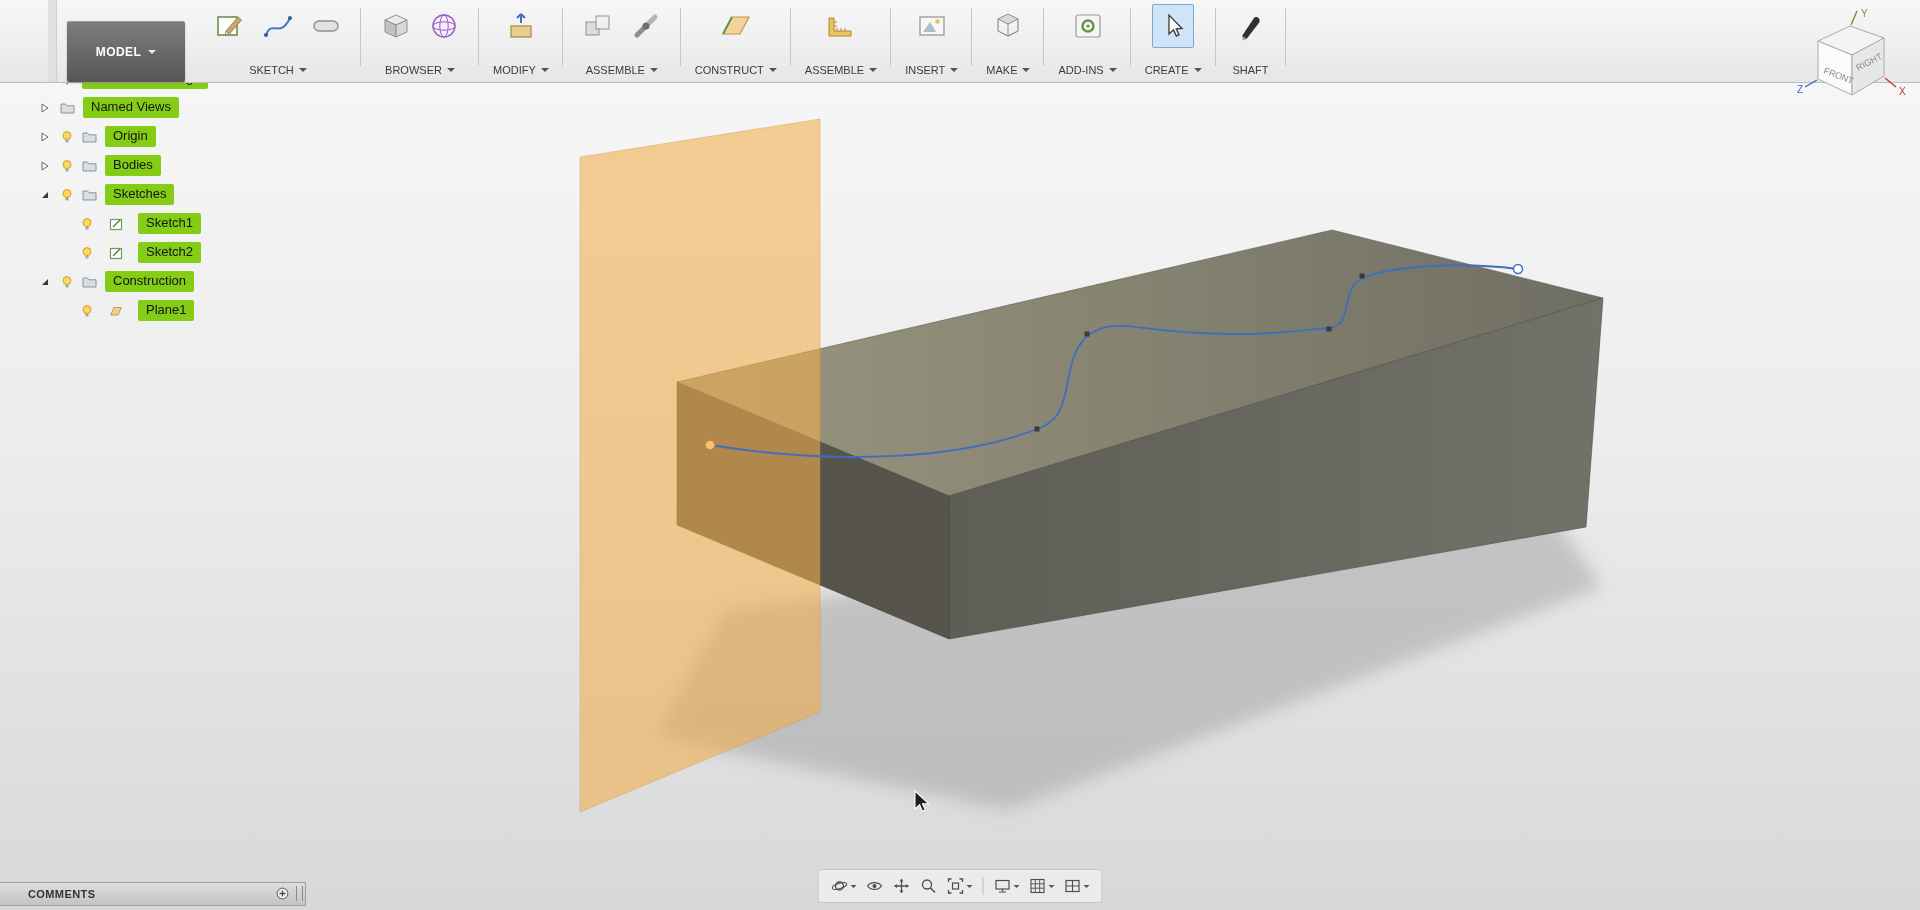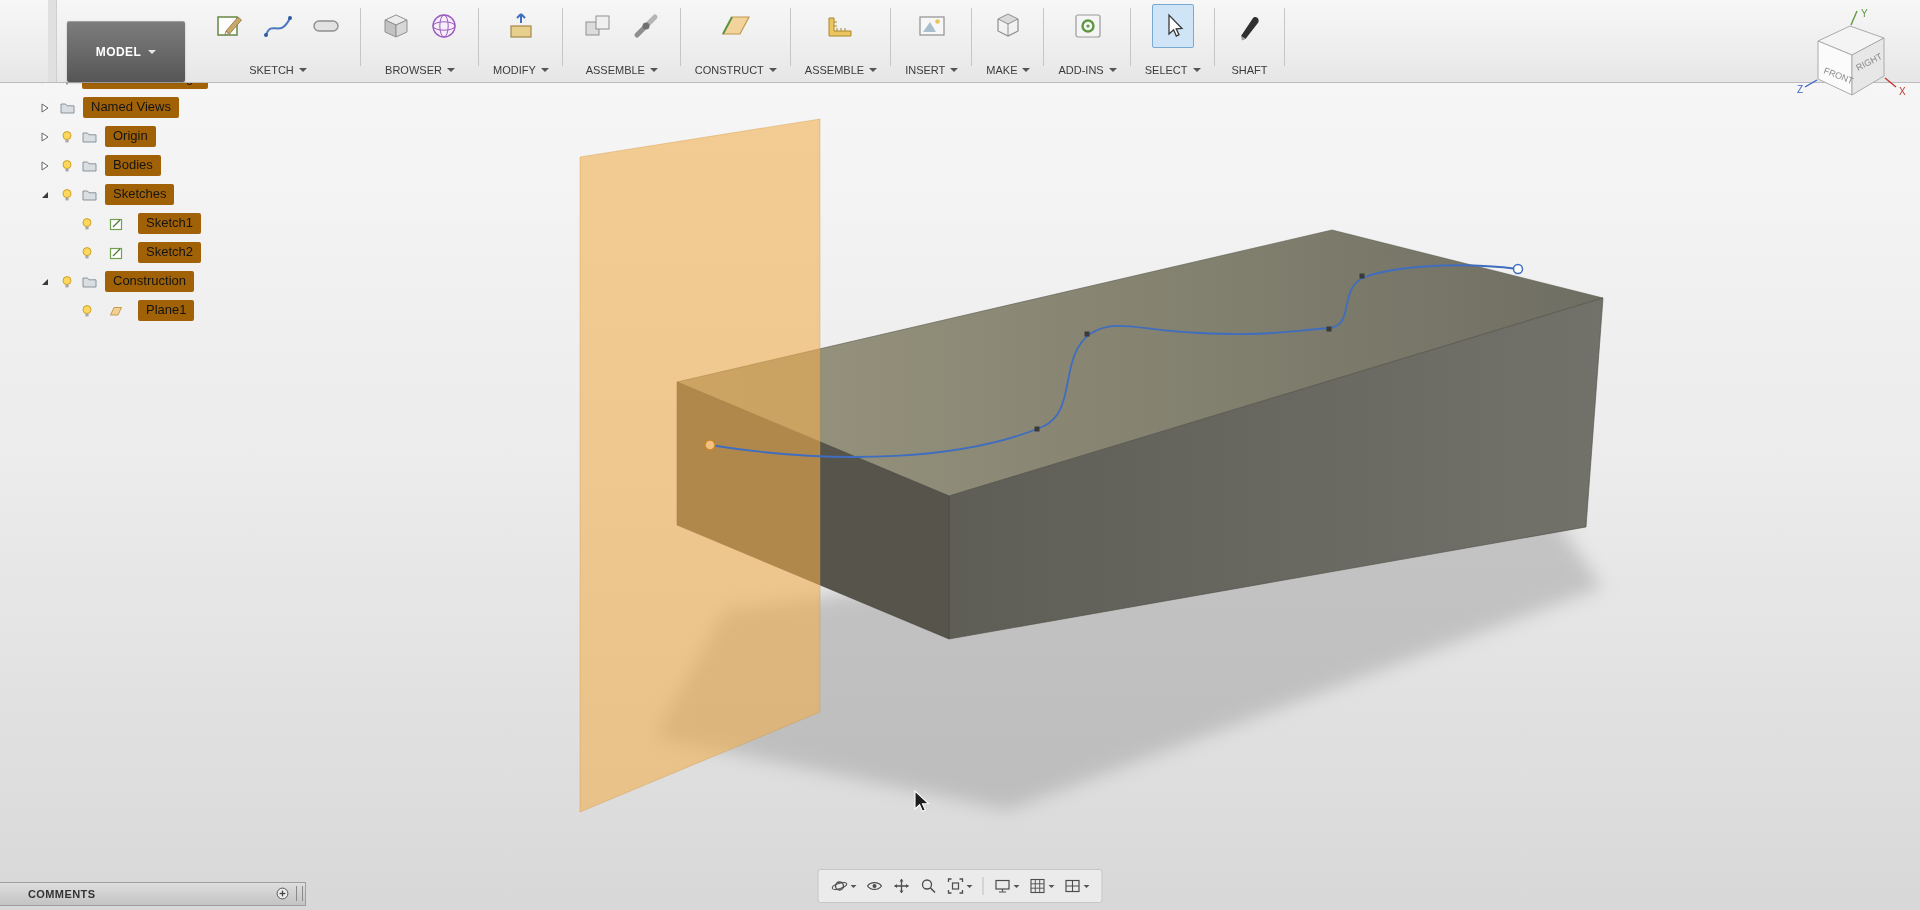--- a/index.html
+++ b/index.html
@@ -37,21 +37,21 @@
   .panel-header .ph-title{margin-left:8px;}
   .collapse-glyph{margin-left:9px;color:#4d4d4d;font-size:13px;line-height:1;font-weight:bold;}
   .ph-right{position:absolute;right:16px;top:4px;display:flex;align-items:center;gap:4px;}
   .grip{position:absolute;right:2px;top:3px;width:5px;height:15px;border-left:1px solid #8a8a8a;border-right:1px solid #8a8a8a;}
   #tree{padding-top:7px;}
   .trow{height:29px;display:flex;align-items:center;gap:8px;}
   .lvl0{padding-left:18px;}
   .lvl1{padding-left:40px;}
   .lvl2{padding-left:80px;gap:15px;}
   .caret-space{width:12px;flex:0 0 12px;display:flex;align-items:center;}
-  .chip{background:#a16207;color:#141414;font-size:13px;padding:3px 8px;border-radius:2px;line-height:1.15;white-space:nowrap;}
+  .chip{background:#84cc16;color:#141414;font-size:13px;padding:3px 8px;border-radius:2px;line-height:1.15;white-space:nowrap;}
   .chip.selected{background:#696969;color:#fff;}
   .ticon{flex:0 0 auto;display:flex;align-items:center;}
 
   
   #comments{position:absolute;left:0;bottom:4px;width:306px;z-index:20;}
 
   
   #navbar{position:absolute;left:50%;bottom:7px;transform:translateX(-50%);
     display:flex;align-items:center;gap:3px;height:28px;padding:2px 9px;
     background:rgba(236,236,236,.93);border:1px solid #c6c6c6;border-radius:3px;z-index:20;}
@@ -245,21 +245,21 @@
 
     <div class="tb-group">
       <div class="tb-icons">
         <div class="tb-btn active">
           <svg width="34" height="34" viewBox="0 0 34 34">
             <path d="M13 6 L13 25 L17.6 20.8 L20.3 27 L23 25.7 L20.2 19.8 L26 19.5 Z" fill="#fdfdfd" stroke="#3a3a3a" stroke-width="1.3"></path>
           </svg>
         </div>
       </div>
       <div class="tb-label">
-        <span>SELECT</span>
+        <span>CREATE</span>
           <span class="dd"></span>
       </div>
     </div>
 
     <div class="tb-group">
       <div class="tb-icons">
         <div class="tb-btn">
           <svg width="34" height="34" viewBox="0 0 34 34">
             <path d="M8 27 L20 9 C21 7.5 24 8 25 9.5 C26 11 26 13 24.5 14.5 L12.5 30 Z" fill="#303030"></path>
             <path d="M8 27 L12.5 30 L9 31.5 Z" fill="#9a9a9a"></path>

